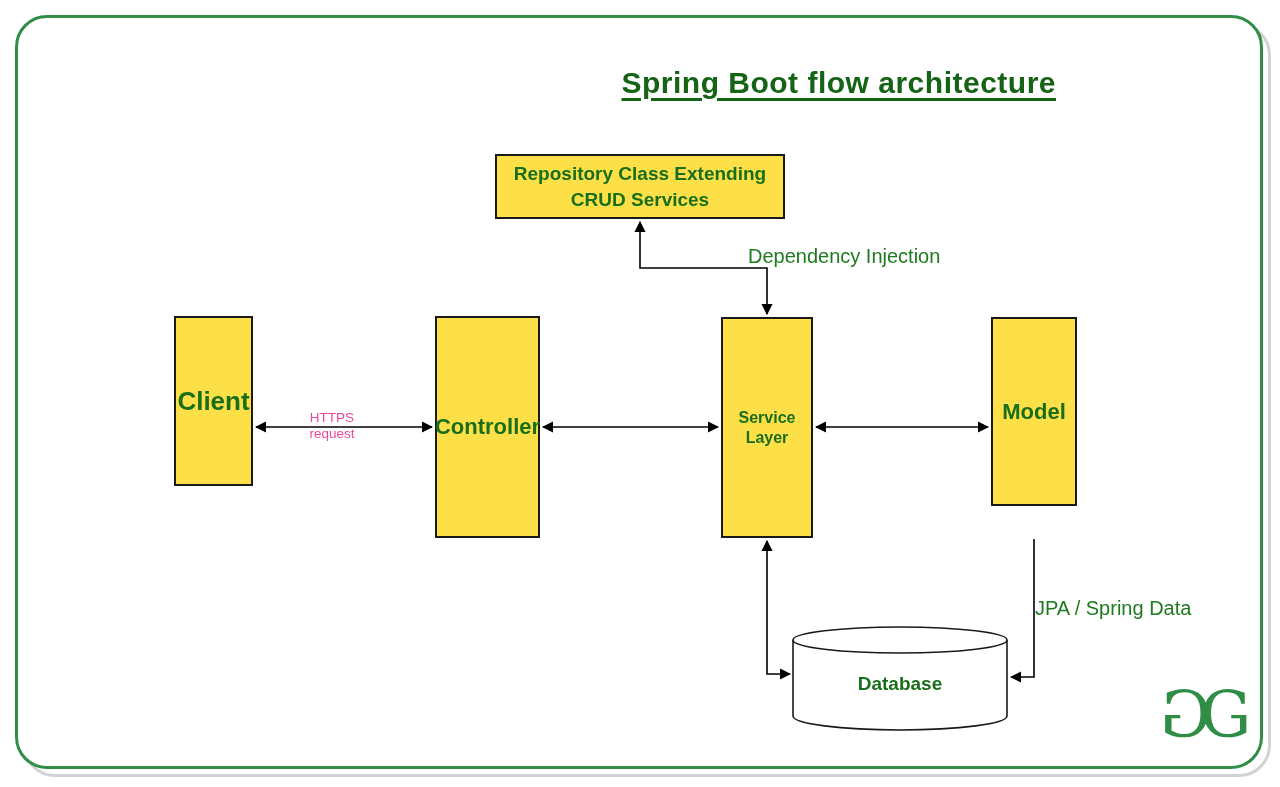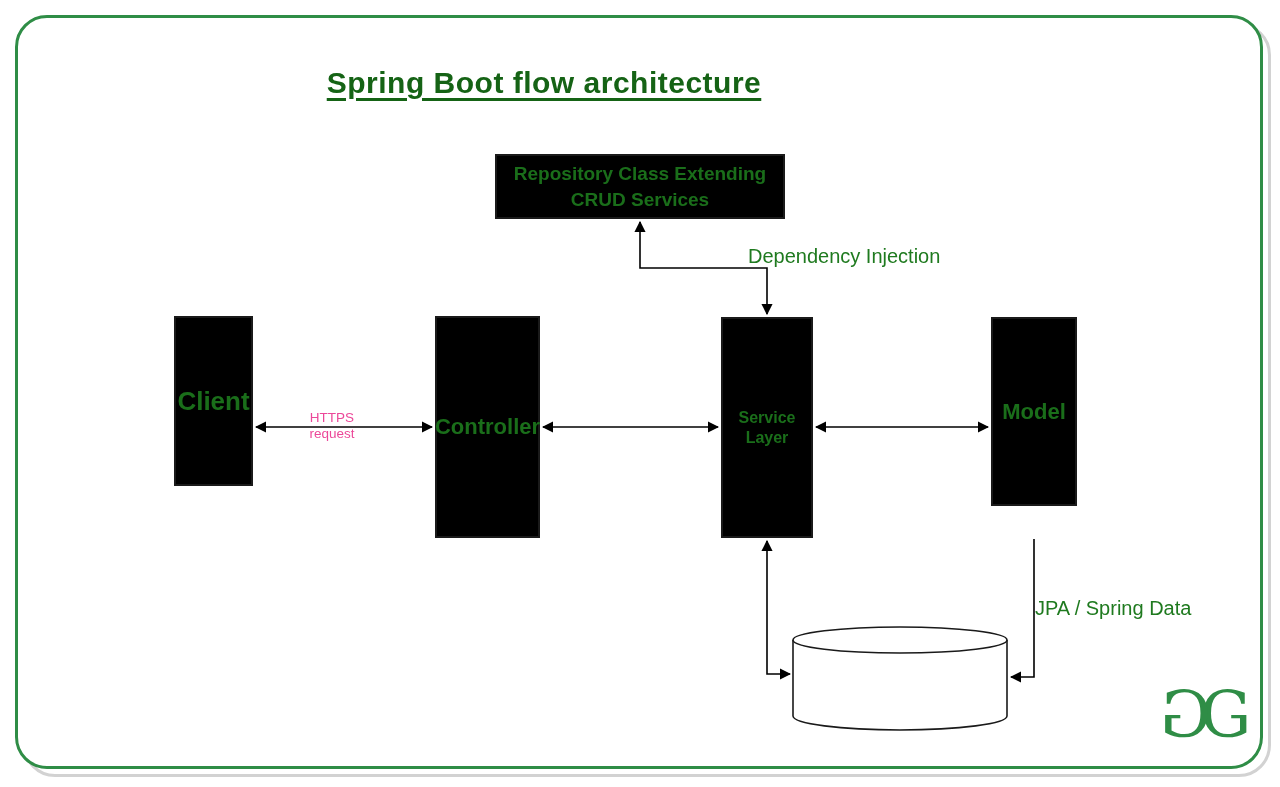--- a/index.html
+++ b/index.html
@@ -27,41 +27,40 @@
     width: 1248px; height: 754px;
     box-sizing: border-box;
     border: 3px solid #2f8d46;
     border-radius: 32px;
     background: #ffffff;
   }
   .page-title {
     position: absolute;
     left: 0; top: 66px;
     width: 1056px;
-    text-align: center;
+    text-align: right;
     font-size: 30px;
     font-weight: bold;
     color: #156315;
     text-decoration: underline;
     text-decoration-thickness: 3px;
     text-underline-offset: 5px;
     letter-spacing: 0.5px;
-    padding-left: 16px;
   }
   svg.wires {
     position: absolute;
     left: 0; top: 0;
     width: 1280px; height: 787px;
     pointer-events: none;
   }
   .box {
     position: absolute;
     box-sizing: border-box;
     border: 2px solid #1a1a1a;
-    background: #000000;
+    background: #fde047;
     display: flex;
     align-items: center;
     justify-content: center;
     text-align: center;
     color: #1a6e1a;
     font-weight: bold;
   }
   .box.repo   { left: 495px; top: 154px; width: 290px; height: 65px;  font-size: 19px; line-height: 1.35; padding: 0 4px; }
   .box.client { left: 174px; top: 316px; width: 79px;  height: 170px; font-size: 26px; }
   .box.ctrl   { left: 435px; top: 316px; width: 105px; height: 222px; font-size: 22px; text-align: center; }
@@ -150,18 +149,19 @@
   <div class="box model">Model</div>
 
   <div class="edge-label lbl-di">Dependency Injection</div>
   <div class="edge-label lbl-jpa">JPA / Spring Data</div>
 
   <div class="lbl-https">
     <div>HTTPS</div>
     <div>request</div>
   </div>
 
+  <div class="db-label">Database</div>
 
   <div class="gfg-logo">
     <span class="g-flip">G</span><span>G</span>
   </div>
 
 </div>
 
 </body></html>

